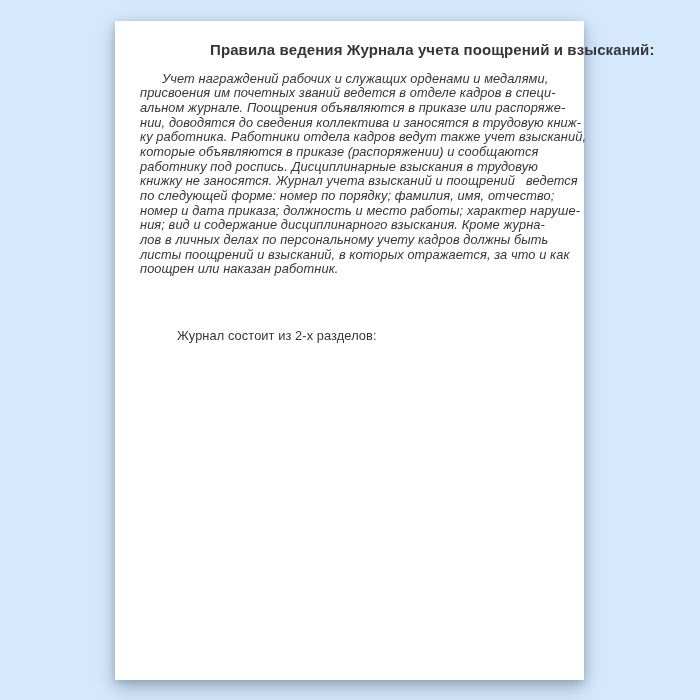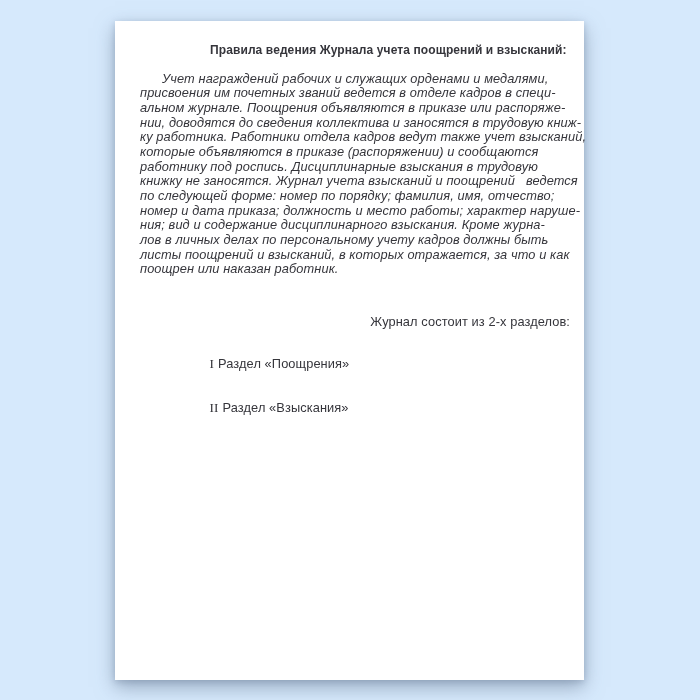--- a/index.html
+++ b/index.html
@@ -31,36 +31,35 @@
   }
   .content {
     position: absolute;
     left: 25px; top: 22px;
     width: 430px;
     font-size: 12.8px;
     line-height: 14.65px;
     letter-spacing: 0.1px;
   }
   .doc-title {
-    font-size: 12px;
+    font-size: 15px;
     font-weight: 700;
     margin-left: 70px;
     margin-bottom: 14px;
     white-space: pre;
   }
   .doc-paragraph {
     white-space: pre;
     text-indent: 22px;
     font-style: italic;
   }
   .sections-intro {
-    margin-top: 38px;
+    margin-top: 52px;
     margin-left: 37px;
     white-space: pre;
-    text-align: right;
   }
   .sections-list {
     margin-top: 13px;
     margin-left: 33px;
   }
   .section-line {
     white-space: pre;
   }
   .numeral {
     font-family: "Liberation Serif", "DejaVu Serif", serif;
@@ -87,24 +86,16 @@
 книжку не заносятся. Журнал учета взысканий и поощрений   ведется
 по следующей форме: номер по порядку; фамилия, имя, отчество;
 номер и дата приказа; должность и место работы; характер наруше-
 ния; вид и содержание дисциплинарного взыскания. Кроме журна-
 лов в личных делах по персональному учету кадров должны быть
 листы поощрений и взысканий, в которых отражается, за что и как
 поощрен или наказан работник.</div>
 
       <div class="sections-intro">Журнал состоит из 2-х разделов:</div>
 
-      <div class="sections-list">
-        <div class="section-line">
-          <span class="numeral">I</span><span>Раздел «Поощрения»</span>
-        </div>
-        <div class="section-line">
-          <span class="numeral">II</span><span>Раздел «Взыскания»</span>
-        </div>
-      </div>
 
     </div>
   </div>
 </div>
 
 </body></html>

